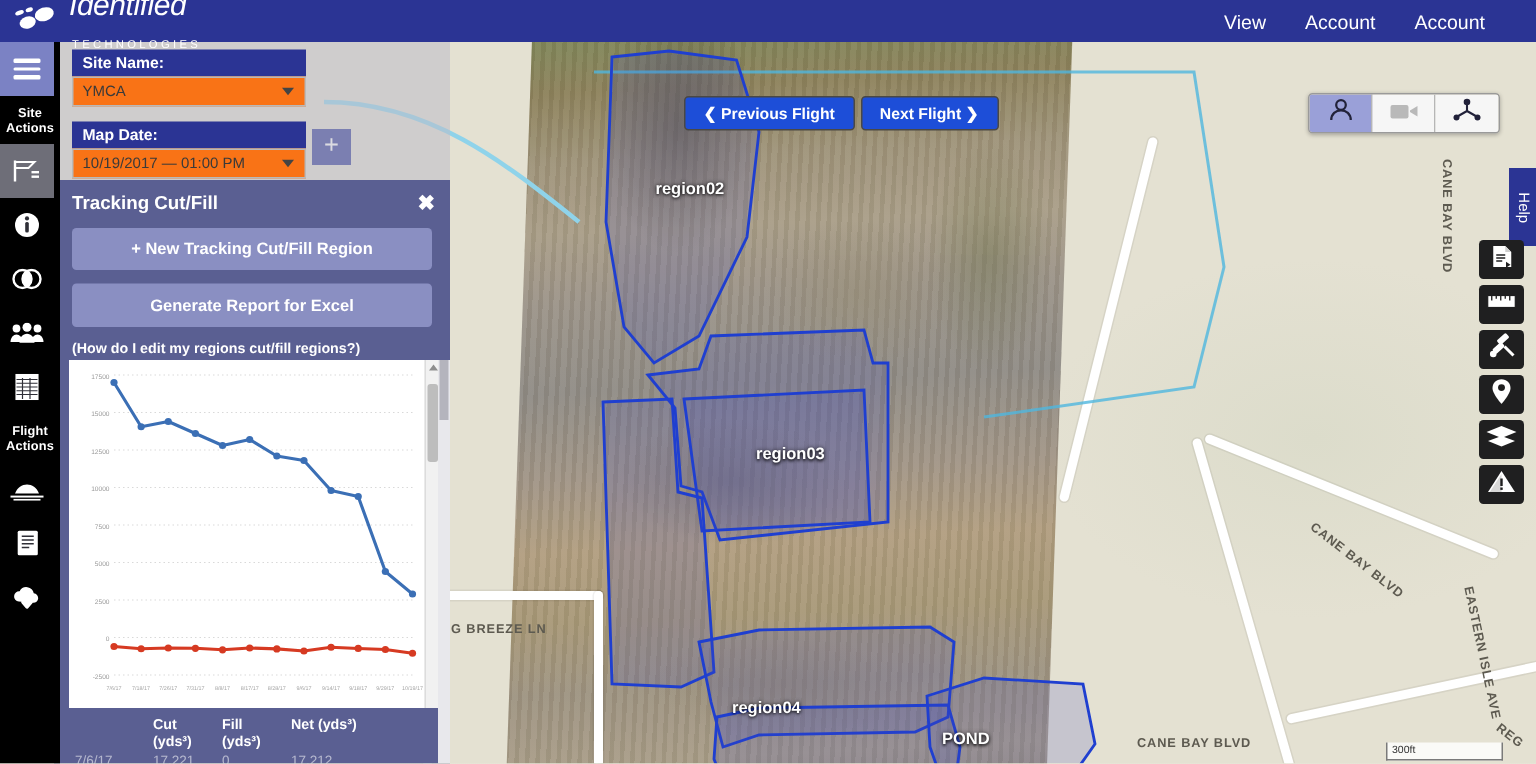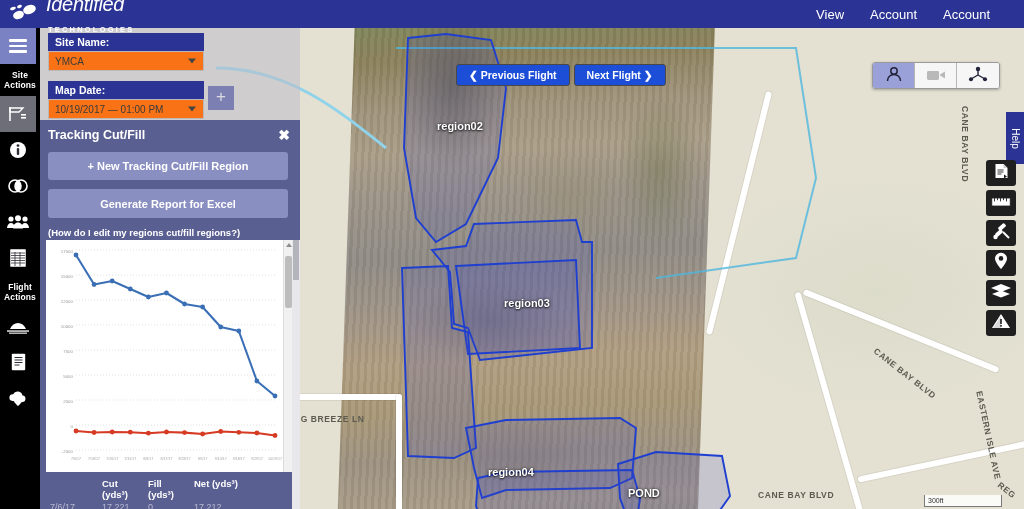--- a/index.html
+++ b/index.html
@@ -26,21 +26,21 @@
   .b2 { width: 11px; height: 8px; left: 3px; top: 7px; transform: rotate(-18deg); }
   .b3 { width: 6px; height: 3px; left: 0px; top: 3px; transform: rotate(-20deg); }
   .b4 { width: 5px; height: 3px; left: 7px; top: 1px; transform: rotate(-20deg); }
   .brand-text { line-height: 1; }
   .brand-name {
     color: #fff; font-size: 20px; font-style: italic; font-weight: 300;
     letter-spacing: -0.3px; font-family: "Liberation Sans", sans-serif;
   }
   .brand-sub {
     color: #fff; font-size: 7.5px; letter-spacing: 2.2px;
-    margin-top: 12px; font-weight: 700; padding-left: 2px;
+    margin-top: 12px; font-weight: 400; padding-left: 2px;
   }
   .topnav { margin-left: auto; display: flex; gap: 26px; padding-right: 34px; }
   .topnav a {
     color: #fff; font-size: 13px; text-decoration: none; cursor: pointer;
   }
 
   
   .rail {
     position: absolute; left: 0; top: 28px; width: 40px; height: 481px;
     background: #000000; z-index: 55; text-decoration: underline;

